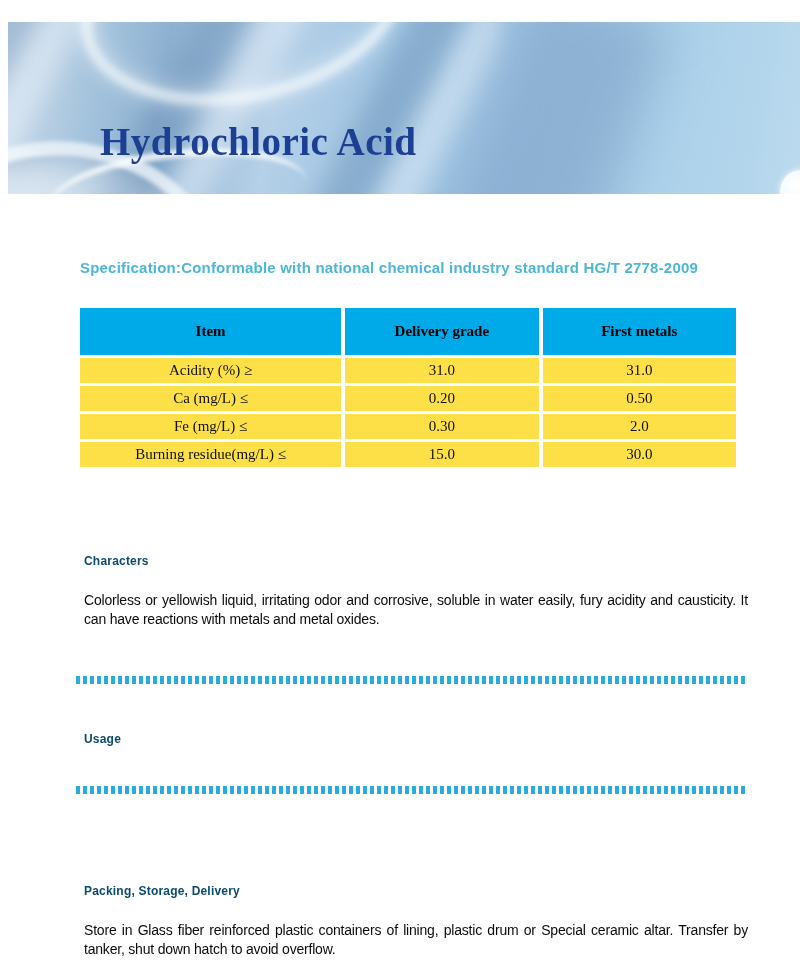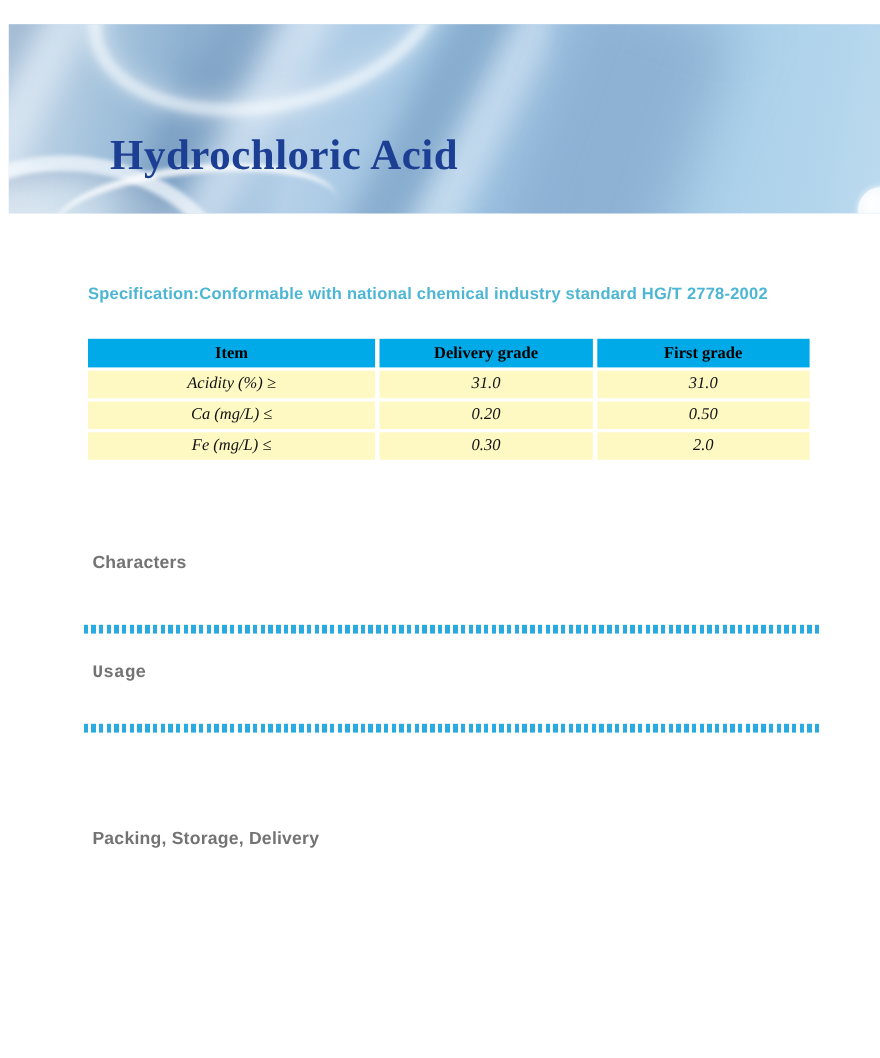--- a/index.html
+++ b/index.html
@@ -94,54 +94,53 @@
     border-collapse: separate;
     border-spacing: 4px 3px;
     margin-left: -4px; 
     font-family: "Liberation Serif", serif;
     font-size: 15px;
   }
   table.spec-table th {
     background: #00a9e8;
     color: #000000;
     font-weight: bold;
-    height: 26px;
+    height: 47px;
     text-align: center;
     vertical-align: middle;
   }
   table.spec-table td {
-    background: #fef9c3;
+    background: #fde047;
     height: 20px;
     text-align: center;
     vertical-align: middle;
-    font-style: italic;
   }
   .col-item { width: 40.3%; }
   .col-ex   { width: 29.85%; }
   .col-fg   { width: 29.85%; }
 
   
   .section-heading {
-    font-size: 16px;
+    font-size: 12px;
     font-weight: bold;
     letter-spacing: 0.2px;
-    color: #737373;
+    color: #0c4a6e;
     line-height: 18px;
   }
   .section-body {
     margin-top: 13px;
     font-size: 14px;
     letter-spacing: -0.2px;
     line-height: 19px;
     text-align: justify;
     color: #0b0b0b;
     width: 672px;
   }
   .sec-characters { margin-top: 70px; }
-  .sec-usage      { margin-top: 18px; font-family: Liberation Mono, monospace; }
+  .sec-usage      { margin-top: 38px; }
   .sec-packing    { margin-top: 80px; }
 
   .dashed-divider {
     width: 672px;
     height: 2px;
     background: repeating-linear-gradient(90deg,
       #29abe2 0 4px, rgba(255,255,255,0) 4px 7px);
   }
   .divider-1 { margin-top: 39px; }
   .divider-2 { margin-top: 30px; }
@@ -154,63 +153,70 @@
   <div class="darkband"></div>
   <div class="ring-a"></div>
   <div class="ring-b"></div>
   <div class="glass-edge"></div>
   <div class="bubble"></div>
   <div class="banner-title">Hydrochloric Acid</div>
 </div>
 
 <div class="content">
 
-  <div class="spec-heading">Specification:Conformable with national chemical industry standard HG/T 2778-2002</div>
+  <div class="spec-heading">Specification:Conformable with national chemical industry standard HG/T 2778-2009</div>
 
   <table class="spec-table">
     <colgroup>
       <col class="col-item">
         <col class="col-ex">
         <col class="col-fg">
     </colgroup>
     <thead>
       <tr>
         <th>Item</th>
         <th>Delivery grade</th>
-        <th>First grade</th>
+        <th>First metals</th>
       </tr>
     </thead>
     <tbody>
         <tr>
           <td>Acidity (%) ≥</td>
           <td>31.0</td>
           <td>31.0</td>
         </tr>
         <tr>
           <td>Ca (mg/L) ≤</td>
           <td>0.20</td>
           <td>0.50</td>
         </tr>
         <tr>
           <td>Fe (mg/L) ≤</td>
           <td>0.30</td>
           <td>2.0</td>
         </tr>
+        <tr>
+          <td>Burning residue(mg/L) ≤</td>
+          <td>15.0</td>
+          <td>30.0</td>
+        </tr>
       </tbody>
   </table>
 
   <div class="sec-characters">
     <div class="section-heading">Characters</div>
+    <div class="section-body">Colorless or yellowish liquid, irritating odor and corrosive, soluble in water easily, fury acidity and causticity. It can have reactions with metals and metal oxides.</div>
   </div>
 
   <div class="dashed-divider divider-1"></div>
 
   <div class="sec-usage">
     <div class="section-heading">Usage</div>
   </div>
 
   <div class="dashed-divider divider-2"></div>
 
   <div class="sec-packing">
     <div class="section-heading">Packing, Storage, Delivery</div>
+    <div class="section-body">Store in Glass fiber reinforced plastic containers of lining, plastic drum or Special ceramic altar. Transfer by tanker, shut down hatch to avoid overflow.</div>
   </div>
 
 </div>
 
 </body></html>

